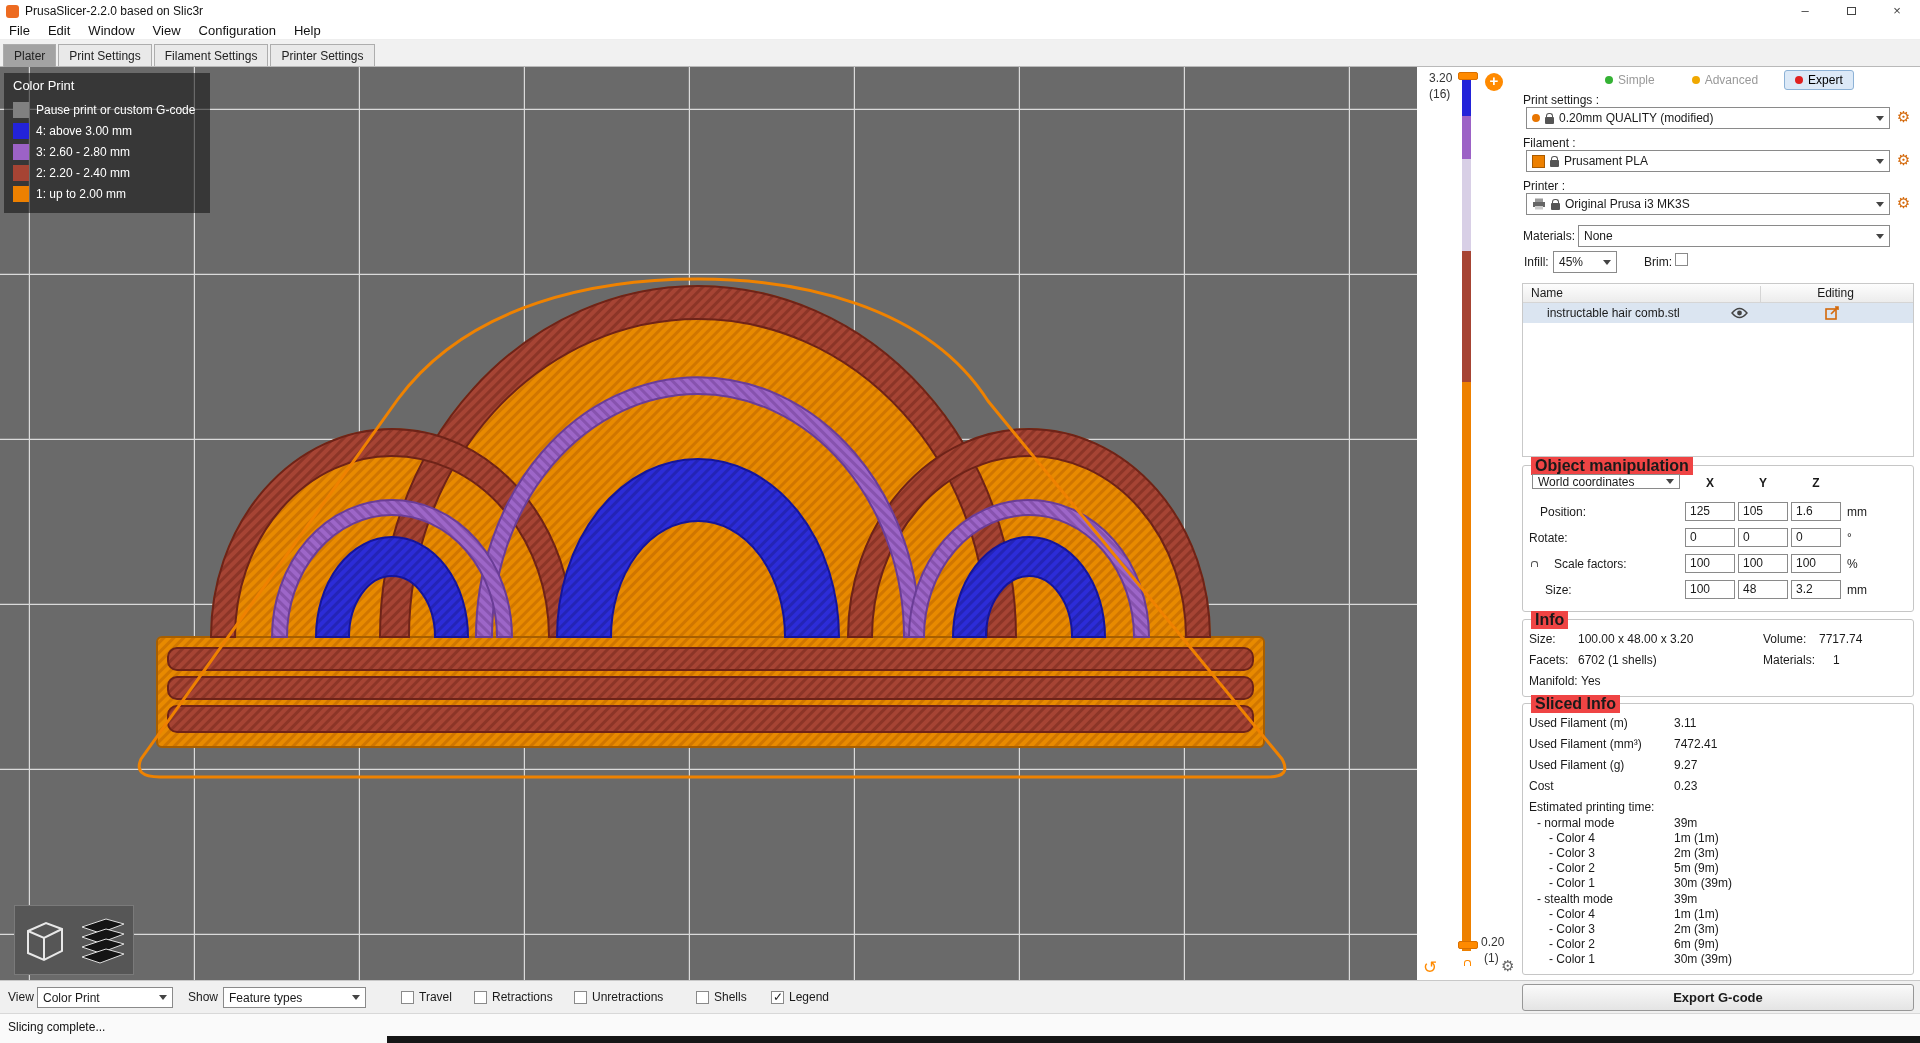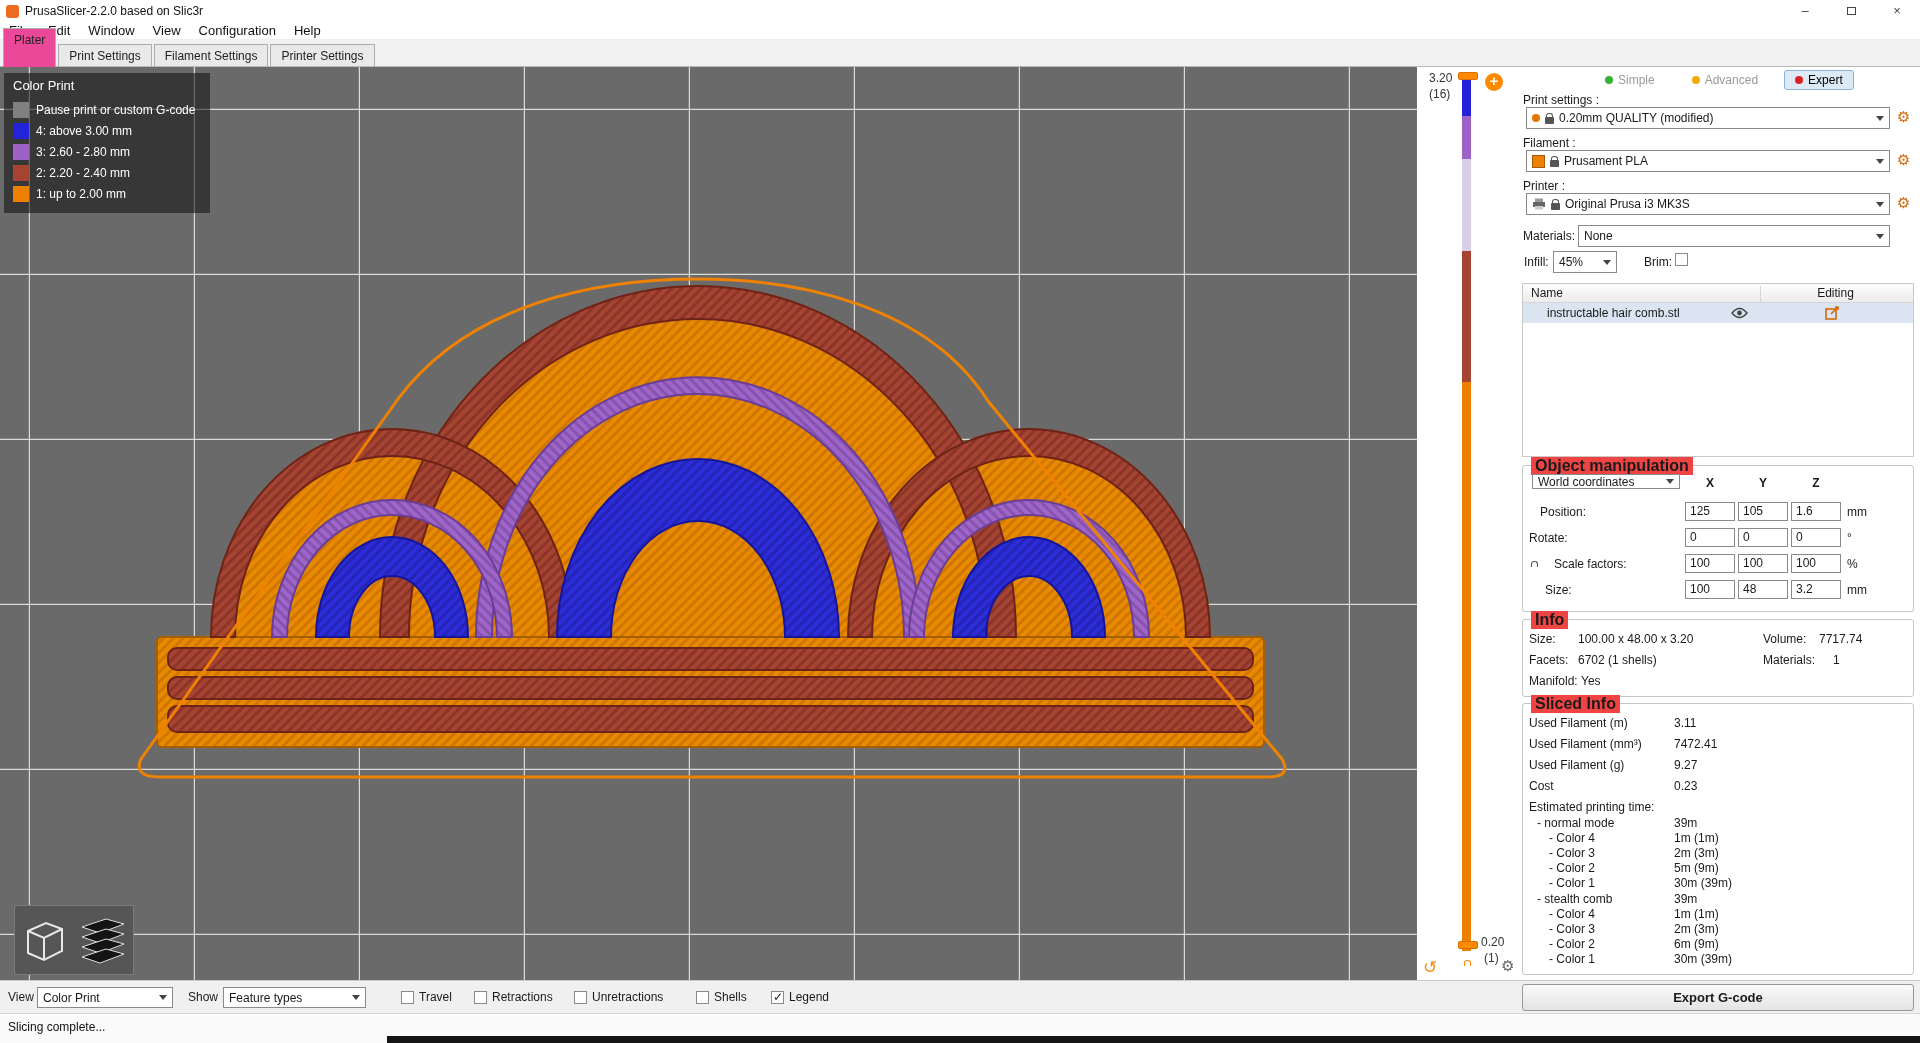--- a/index.html
+++ b/index.html
@@ -16,21 +16,21 @@
   .title-text { font-size:12px; color:#111; }
   .win-controls { margin-left:auto; display:flex; height:22px; }
   .winbtn { width:46px; text-align:center; font-size:13px; line-height:22px; color:#444; }
   .maxglyph { display:inline-block; width:9px; height:8px; border:1px solid #444; margin-top:7px; }
 
   .menubar { position:absolute; top:22px; left:0; right:0; height:18px; background:#fff; display:flex; align-items:center; border-bottom:1px solid #eee; }
   .menu-item { font-size:13px; padding:0 9px; line-height:18px; color:#111; }
 
   .tabbar { position:absolute; top:40px; left:0; right:0; height:27px; background:#f1f1f1; border-bottom:1px solid #b9b9b9; display:flex; align-items:flex-end; padding-left:3px; }
   .tab { font-size:12px; padding:4px 10px 3px 10px; border:1px solid #adadad; border-bottom:none; background:#e9e9e9; margin-right:2px; color:#222; }
-  .tab.active { background:#ec4899; position:relative; top:1px; padding-bottom:20px;margin-top:44px; }
+  .tab.active { background:#a3a3a3; position:relative; top:1px; padding-bottom:4px;margin-top:44px; }
 
   
   .viewport { position:absolute; left:0; top:67px; width:1417px; height:913px; background:#6a6a6a; overflow:hidden; }
   .legend { position:absolute; left:4px; top:6px; width:206px; background:rgba(12,12,12,0.55); padding:5px 6px 9px 9px; }
   .legend-title { color:#fff; font-size:13px; margin-bottom:6px; }
   .legend-item { display:flex; align-items:center; height:21px; }
   .swatch { width:16px; height:16px; margin-right:7px; flex:none; }
   .legend-label { color:#fff; font-size:12px; white-space:nowrap; }
   .thumbs { position:absolute; left:14px; top:838px; width:120px; height:70px; background:#565656; border:1px solid #7a7a7a; display:flex; align-items:center; justify-content:space-around; }
 
@@ -376,21 +376,21 @@
       <span class="ival" style="left:151px; top:112px;">39m</span>
       <span class="irow" style="left:26px; top:127px;">- Color 4</span>
       <span class="ival" style="left:151px; top:127px;">1m (1m)</span>
       <span class="irow" style="left:26px; top:142px;">- Color 3</span>
       <span class="ival" style="left:151px; top:142px;">2m (3m)</span>
       <span class="irow" style="left:26px; top:157px;">- Color 2</span>
       <span class="ival" style="left:151px; top:157px;">5m (9m)</span>
       <span class="irow" style="left:26px; top:172px;">- Color 1</span>
       <span class="ival" style="left:151px; top:172px;">30m (39m)</span>
 
-      <span class="irow" style="left:14px; top:188px;">- stealth comb</span>
+      <span class="irow" style="left:14px; top:188px;">- stealth mode</span>
       <span class="ival" style="left:151px; top:188px;">39m</span>
       <span class="irow" style="left:26px; top:203px;">- Color 4</span>
       <span class="ival" style="left:151px; top:203px;">1m (1m)</span>
       <span class="irow" style="left:26px; top:218px;">- Color 3</span>
       <span class="ival" style="left:151px; top:218px;">2m (3m)</span>
       <span class="irow" style="left:26px; top:233px;">- Color 2</span>
       <span class="ival" style="left:151px; top:233px;">6m (9m)</span>
       <span class="irow" style="left:26px; top:248px;">- Color 1</span>
       <span class="ival" style="left:151px; top:248px;">30m (39m)</span>
     </div>

